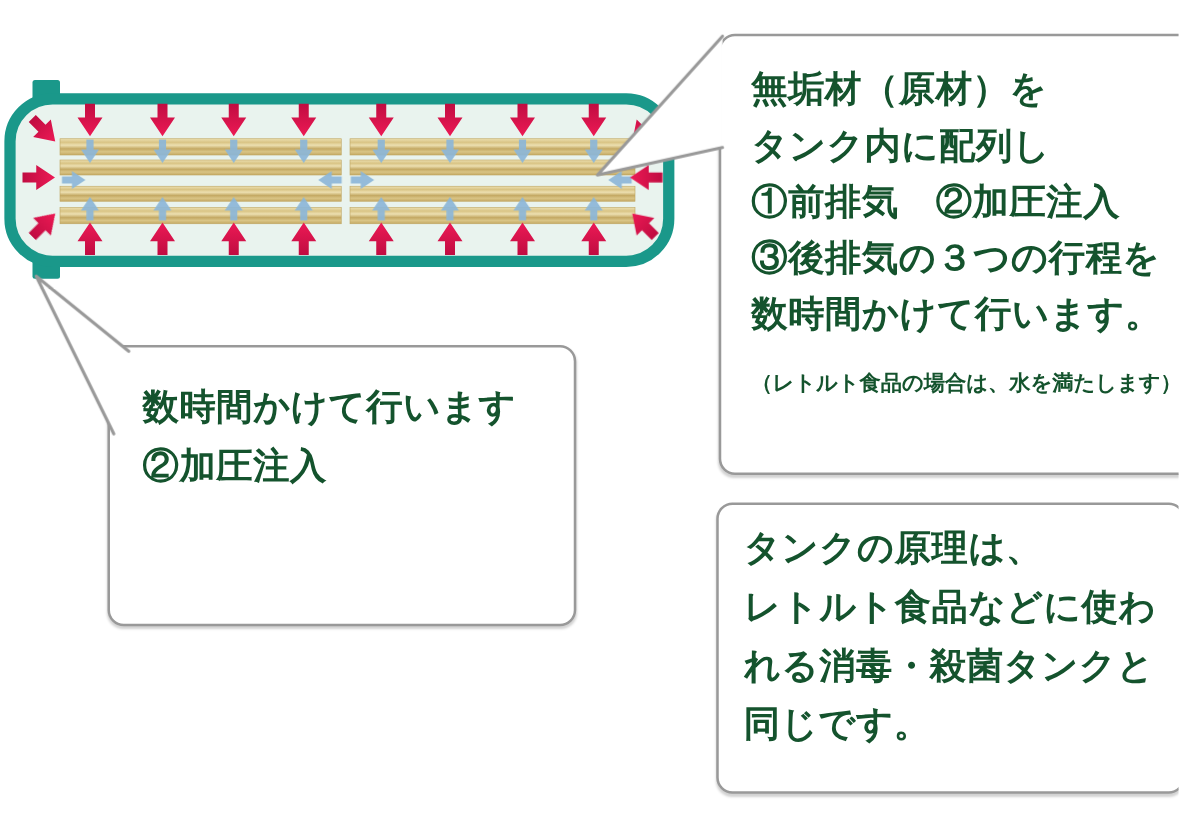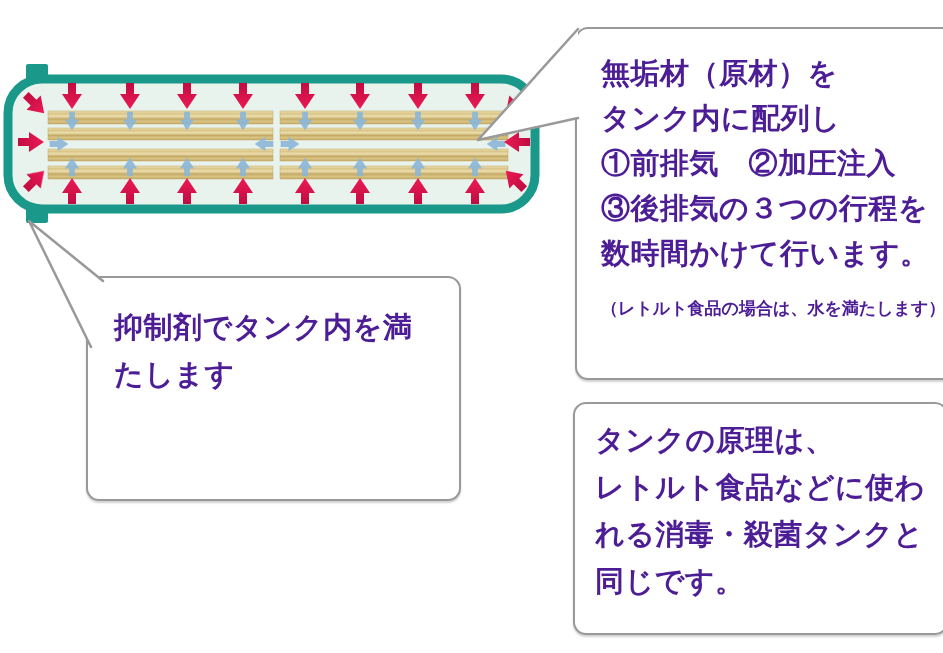--- a/index.html
+++ b/index.html
@@ -1,18 +1,18 @@
 <!DOCTYPE html>
 <html><head>
 <meta charset="utf-8">
 <style>
   html,body{margin:0;padding:0;background:#fff;}
   .stage{
     position:relative;width:943px;height:653px;background:#ffffff;overflow:hidden;
-    font-family:Liberation Sans, sans-serif;color:#4c1d95;
+    font-family:Liberation Mono, monospace;color:#14532d;
   }
   .diagram-layer{
     position:absolute;left:0;top:0;width:943px;height:653px;
     z-index:3;pointer-events:none;
   }
   .callout{
     position:absolute;background:#ffffff;border:2px solid #999999;
     border-radius:13px;z-index:1;box-sizing:content-box;
     box-shadow:0 2px 2px rgba(0,0,0,0.18);
   }
@@ -33,22 +33,22 @@
   <div class="callout box-process">
     <p>無垢材（原材）を</p>
     <p>タンク内に配列し</p>
     <p>①前排気　②加圧注入</p>
     <p>③後排気の３つの行程を</p>
     <p>数時間かけて行います。</p>
     <p class="note">（レトルト食品の場合は、水を満たします）</p>
   </div>
 
   <div class="callout box-chemicals">
-    <p>抑制剤でタンク内を満</p>
-    <p>たします</p>
+    <p>数時間かけて行います</p>
+    <p>②加圧注入</p>
   </div>
 
   <div class="callout box-principle">
     <p>タンクの原理は、</p>
     <p>レトルト食品などに使わ</p>
     <p>れる消毒・殺菌タンクと</p>
     <p>同じです。</p>
   </div>
 
   <svg class="diagram-layer" viewBox="0 0 943 653">

